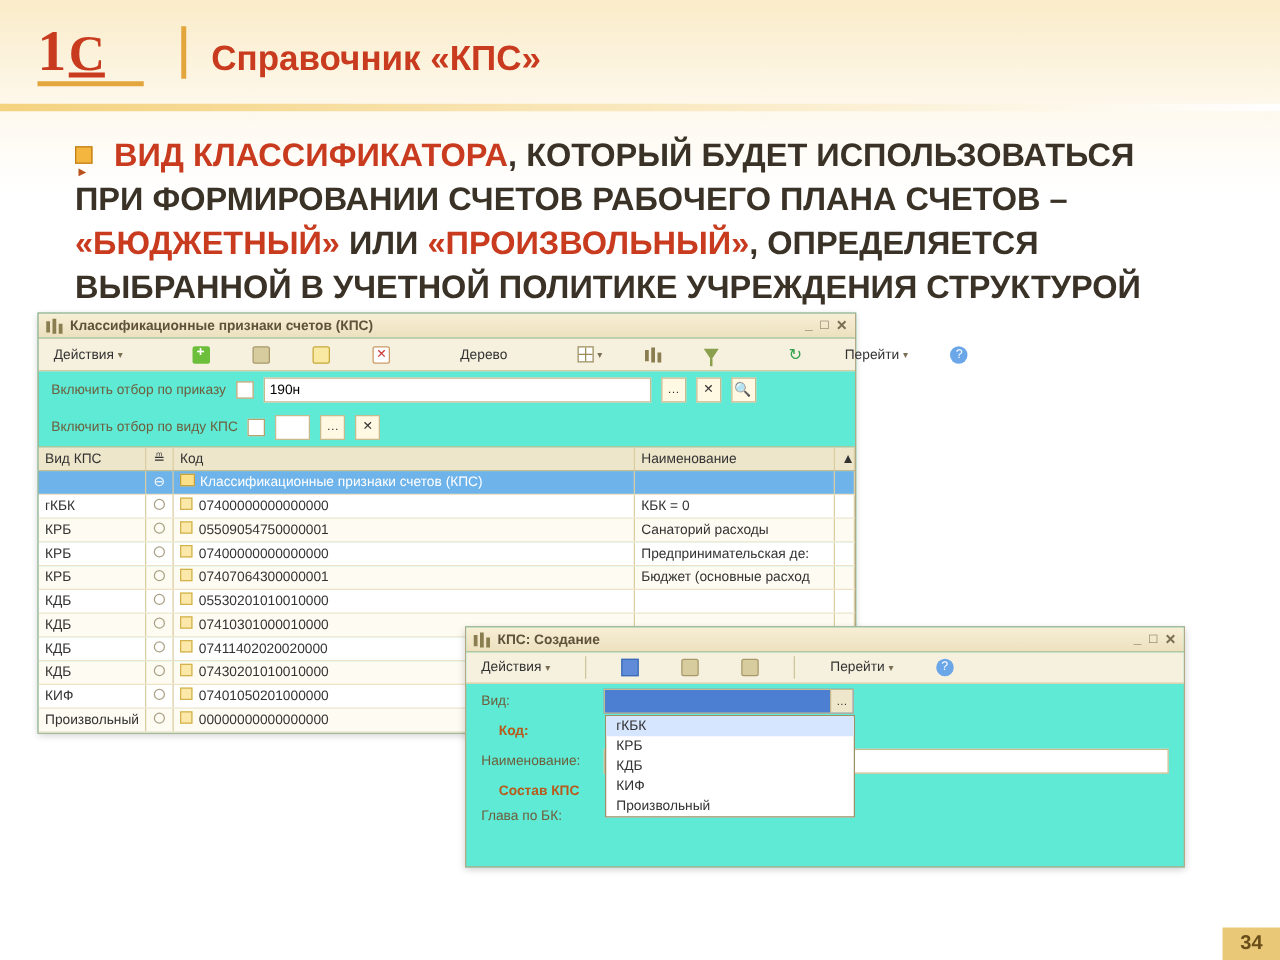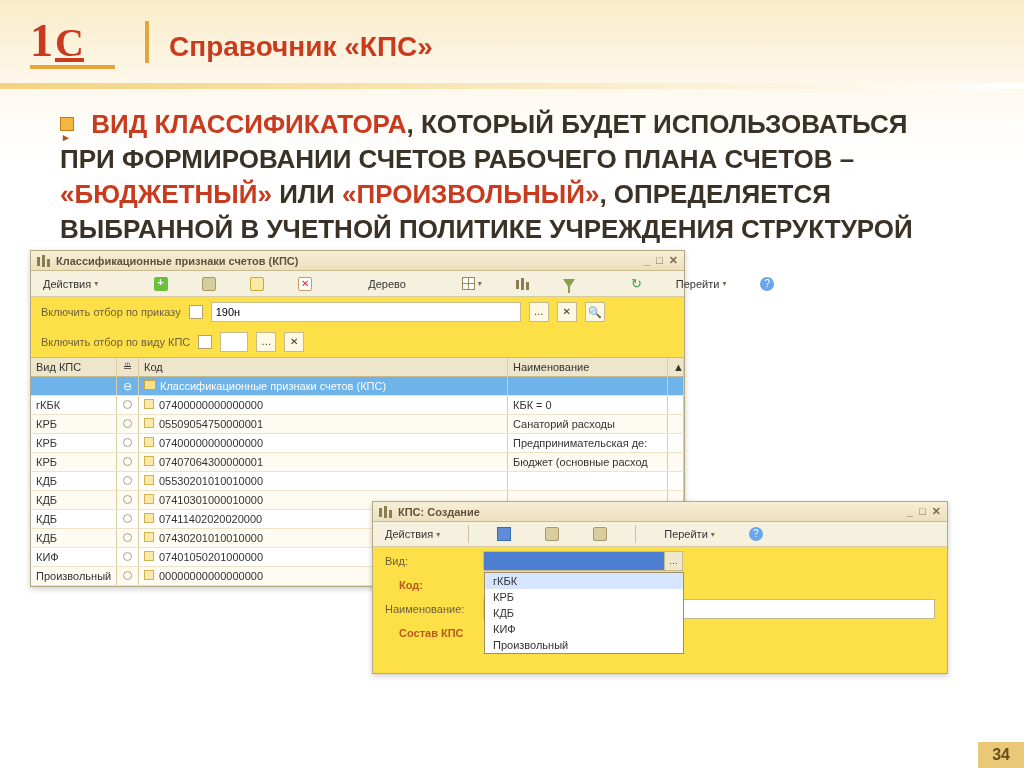--- a/index.html
+++ b/index.html
@@ -29,21 +29,21 @@
   .title { color: #c93b1f; font-size: 28px; font-weight: bold; }
   .title-rule { height:6px; background: linear-gradient(90deg,#f4d27f,#fff); margin-top:14px;}
   .body-text { padding: 18px 60px 10px 60px; color: #3a3226; font-size: 26px; font-weight: bold; line-height: 1.35; text-transform: uppercase; }
   .body-text .hl { color: #c93b1f; }
   .bullet-sq { display:inline-block; width:14px; height:14px; background:#f4b63f; border:1px solid #c07d14; margin-right:10px; vertical-align:middle; position:relative;top:-2px;}
   .bullet-sq::after{content:"▸"; color:#b9521d; font-size:11px; position:relative; top:-3px; left:2px;}
 
   
   .win {
     position: absolute;
-    background: #fde047;
+    background: #5eead4;
     border: 1px solid #b4a985;
     font-size: 11px;
     color: #333;
     box-shadow: 0 2px 6px rgba(0,0,0,.2);
   }
   .win-title {
     display:flex; align-items:center; gap:6px;
     background: linear-gradient(#f7efd6,#ece0be);
     border-bottom: 1px solid #c9ba8e;
     padding: 3px 6px;
@@ -358,16 +358,19 @@
   <div class="form-row">
     <label class="hl">Код:</label>
   </div>
   <div class="form-row">
     <label>Наименование:</label>
     <input class="txt-in" style="flex: 1 1 0%;">
   </div>
   <div class="form-row">
     <label class="hl" style="width:auto">Состав КПС</label>
   </div>
+  <div class="form-row">
+    <label>Глава по БК:</label>
+  </div>
   <div style="height:30px"></div>
 </div>
 
 <div class="page-num">34</div>
 
 </body></html>

